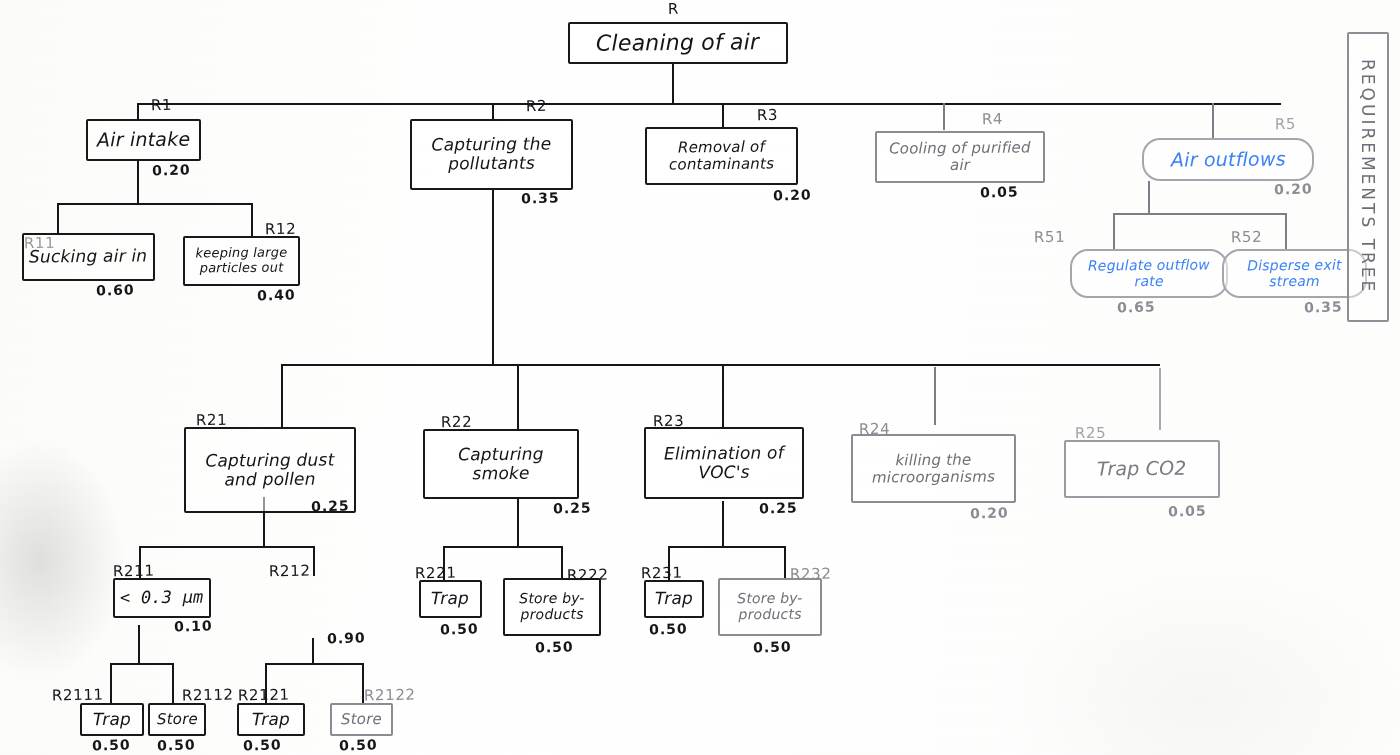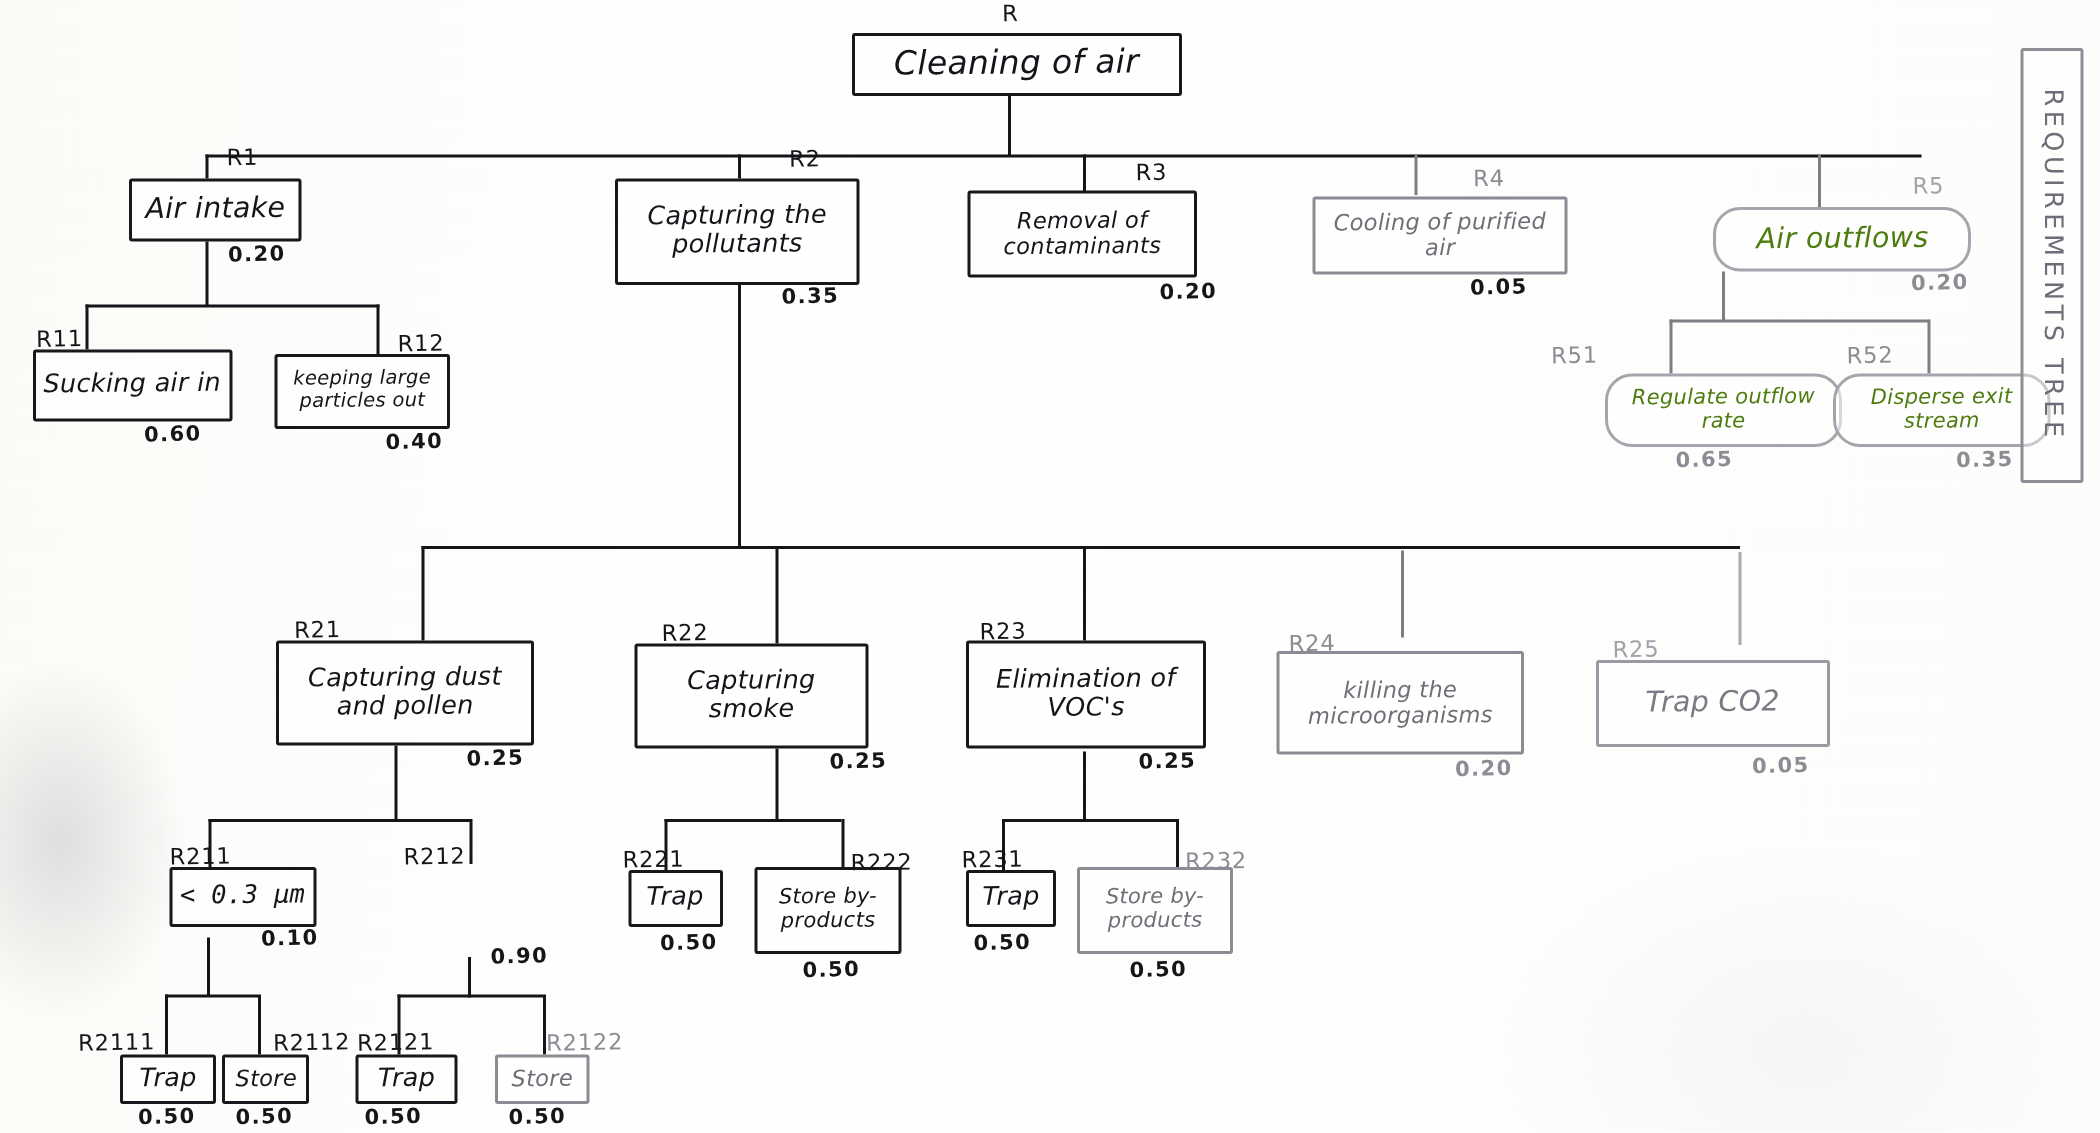--- a/index.html
+++ b/index.html
@@ -49,21 +49,21 @@
     border-radius:2px;
   }
   .node .txt{
     display:block;
     padding:0 4px;
     transform:rotate(-.5deg);
     font-style:italic;
   }
   
   .node.fade{border-color:#8b8b93;color:#6f6f78;}
-  .node.fade2{border-color:#a5a5ad;color:#4d7c0f;border-radius:18px;}
+  .node.fade2{border-color:#a5a5ad;color:#3b82f6;border-radius:18px;}
   .node.fade3{border-color:#9a9aa2;color:#7a7a84;}
 
   
   .tag{
     position:absolute;
     font-size:15px;
     color:#15151a;
     font-family:"DejaVu Sans", sans-serif;
     letter-spacing:.6px;
     white-space:nowrap;
@@ -172,21 +172,21 @@
   <div class="node" style="left:568px;top:22px;width:220px;height:42px;justify-content:center;">
     <span class="txt s22">Cleaning of air</span>
   </div>
 
   <div class="tag" style="left:151px;top:96px;">R1</div>
   <div class="node" style="left:86px;top:119px;width:115px;height:42px;">
     <span class="txt s19">Air intake</span>
   </div>
   <div class="wt" style="left:152px;top:162px;">0.20</div>
 
-  <div class="tag" style="left:24px;top:217px;">R11</div>
+  <div class="tag" style="left:24px;top:234px;">R11</div>
   <div class="node" style="left:22px;top:233px;width:133px;height:48px;">
     <span class="txt s17">Sucking air in</span>
   </div>
   <div class="wt" style="left:96px;top:282px;">0.60</div>
 
   <div class="tag" style="left:265px;top:220px;">R12</div>
   <div class="node" style="left:183px;top:236px;width:117px;height:50px;">
     <span class="txt s13">keeping large particles out</span>
   </div>
   <div class="wt" style="left:257px;top:287px;">0.40</div>
@@ -221,21 +221,21 @@
   </div>
   <div class="wt fade" style="left:1117px;top:299px;">0.65</div>
 
   <div class="tag fade" style="left:1231px;top:228px;">R52</div>
   <div class="node fade2" style="left:1222px;top:249px;width:145px;height:49px;">
     <span class="txt s14">Disperse exit stream</span>
   </div>
   <div class="wt fade" style="left:1304px;top:299px;">0.35</div>
 
   <div class="tag" style="left:196px;top:411px;">R21</div>
-  <div class="node" style="left:184px;top:427px;width:172px;height:70px;">
+  <div class="node" style="left:184px;top:427px;width:172px;height:86px;">
     <span class="txt s17">Capturing dust and pollen</span>
   </div>
   <div class="wt" style="left:311px;top:498px;">0.25</div>
 
   <div class="tag" style="left:441px;top:413px;">R22</div>
   <div class="node" style="left:423px;top:429px;width:156px;height:70px;">
     <span class="txt s17">Capturing smoke</span>
   </div>
   <div class="wt" style="left:553px;top:500px;">0.25</div>
 

